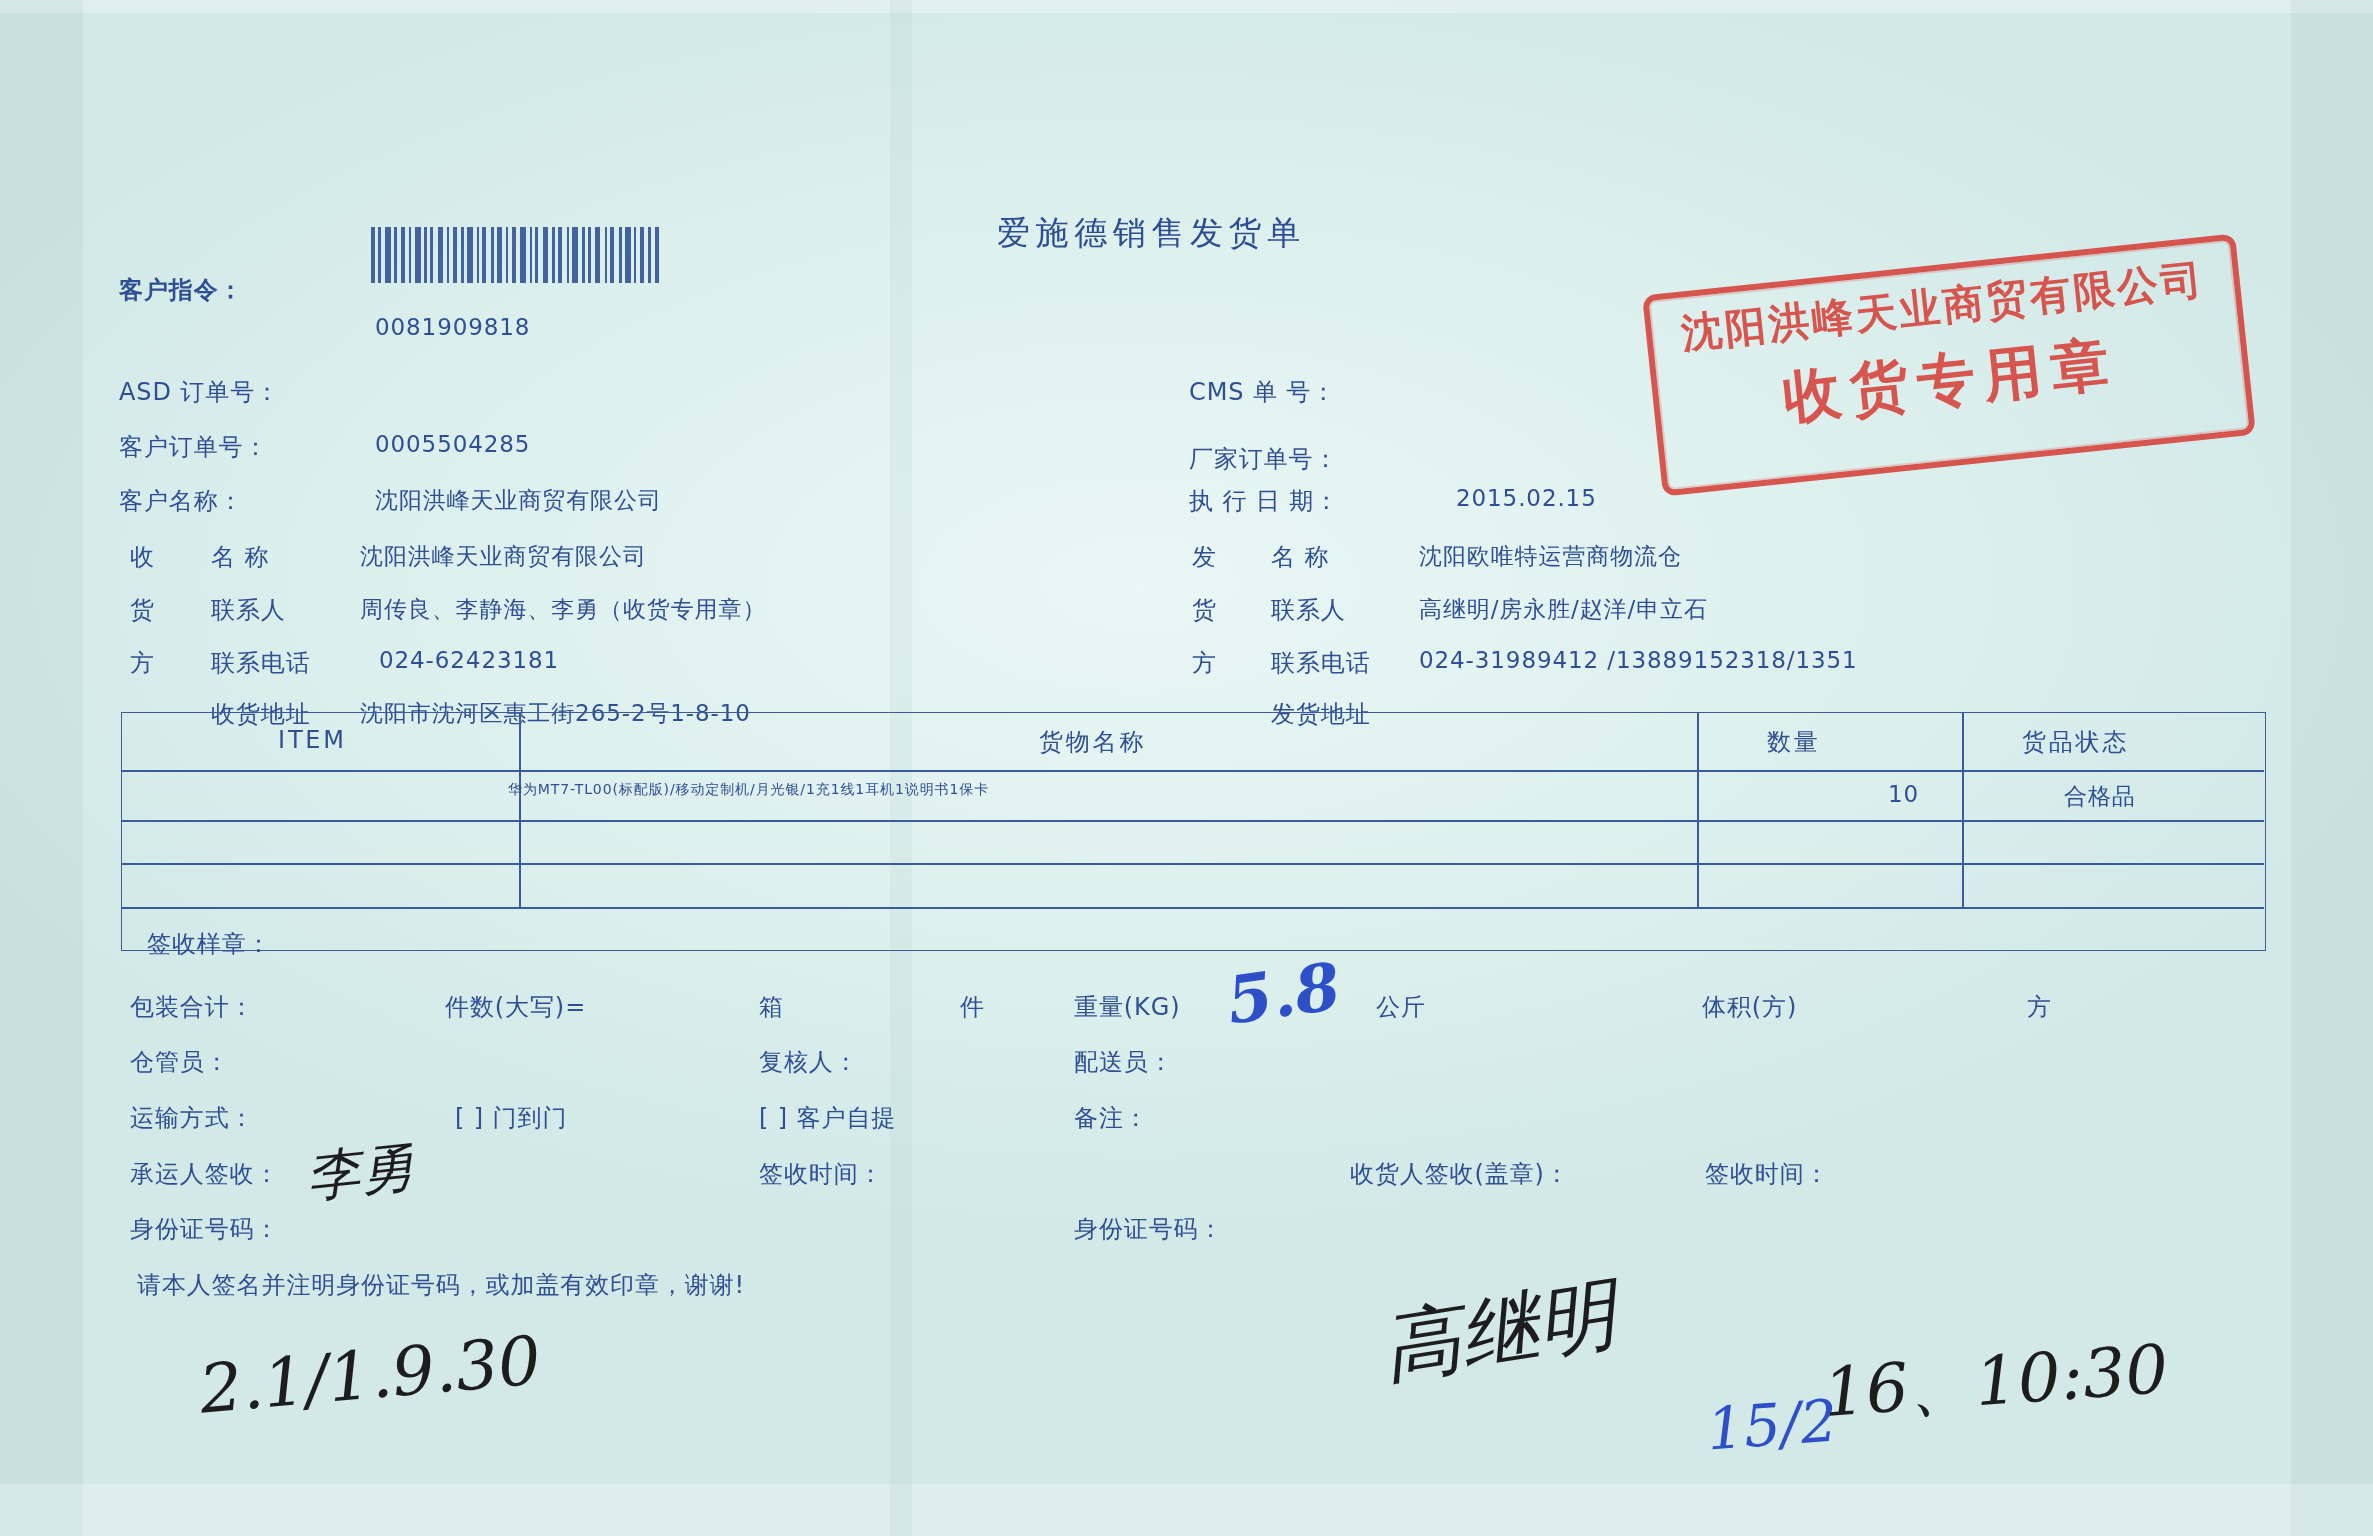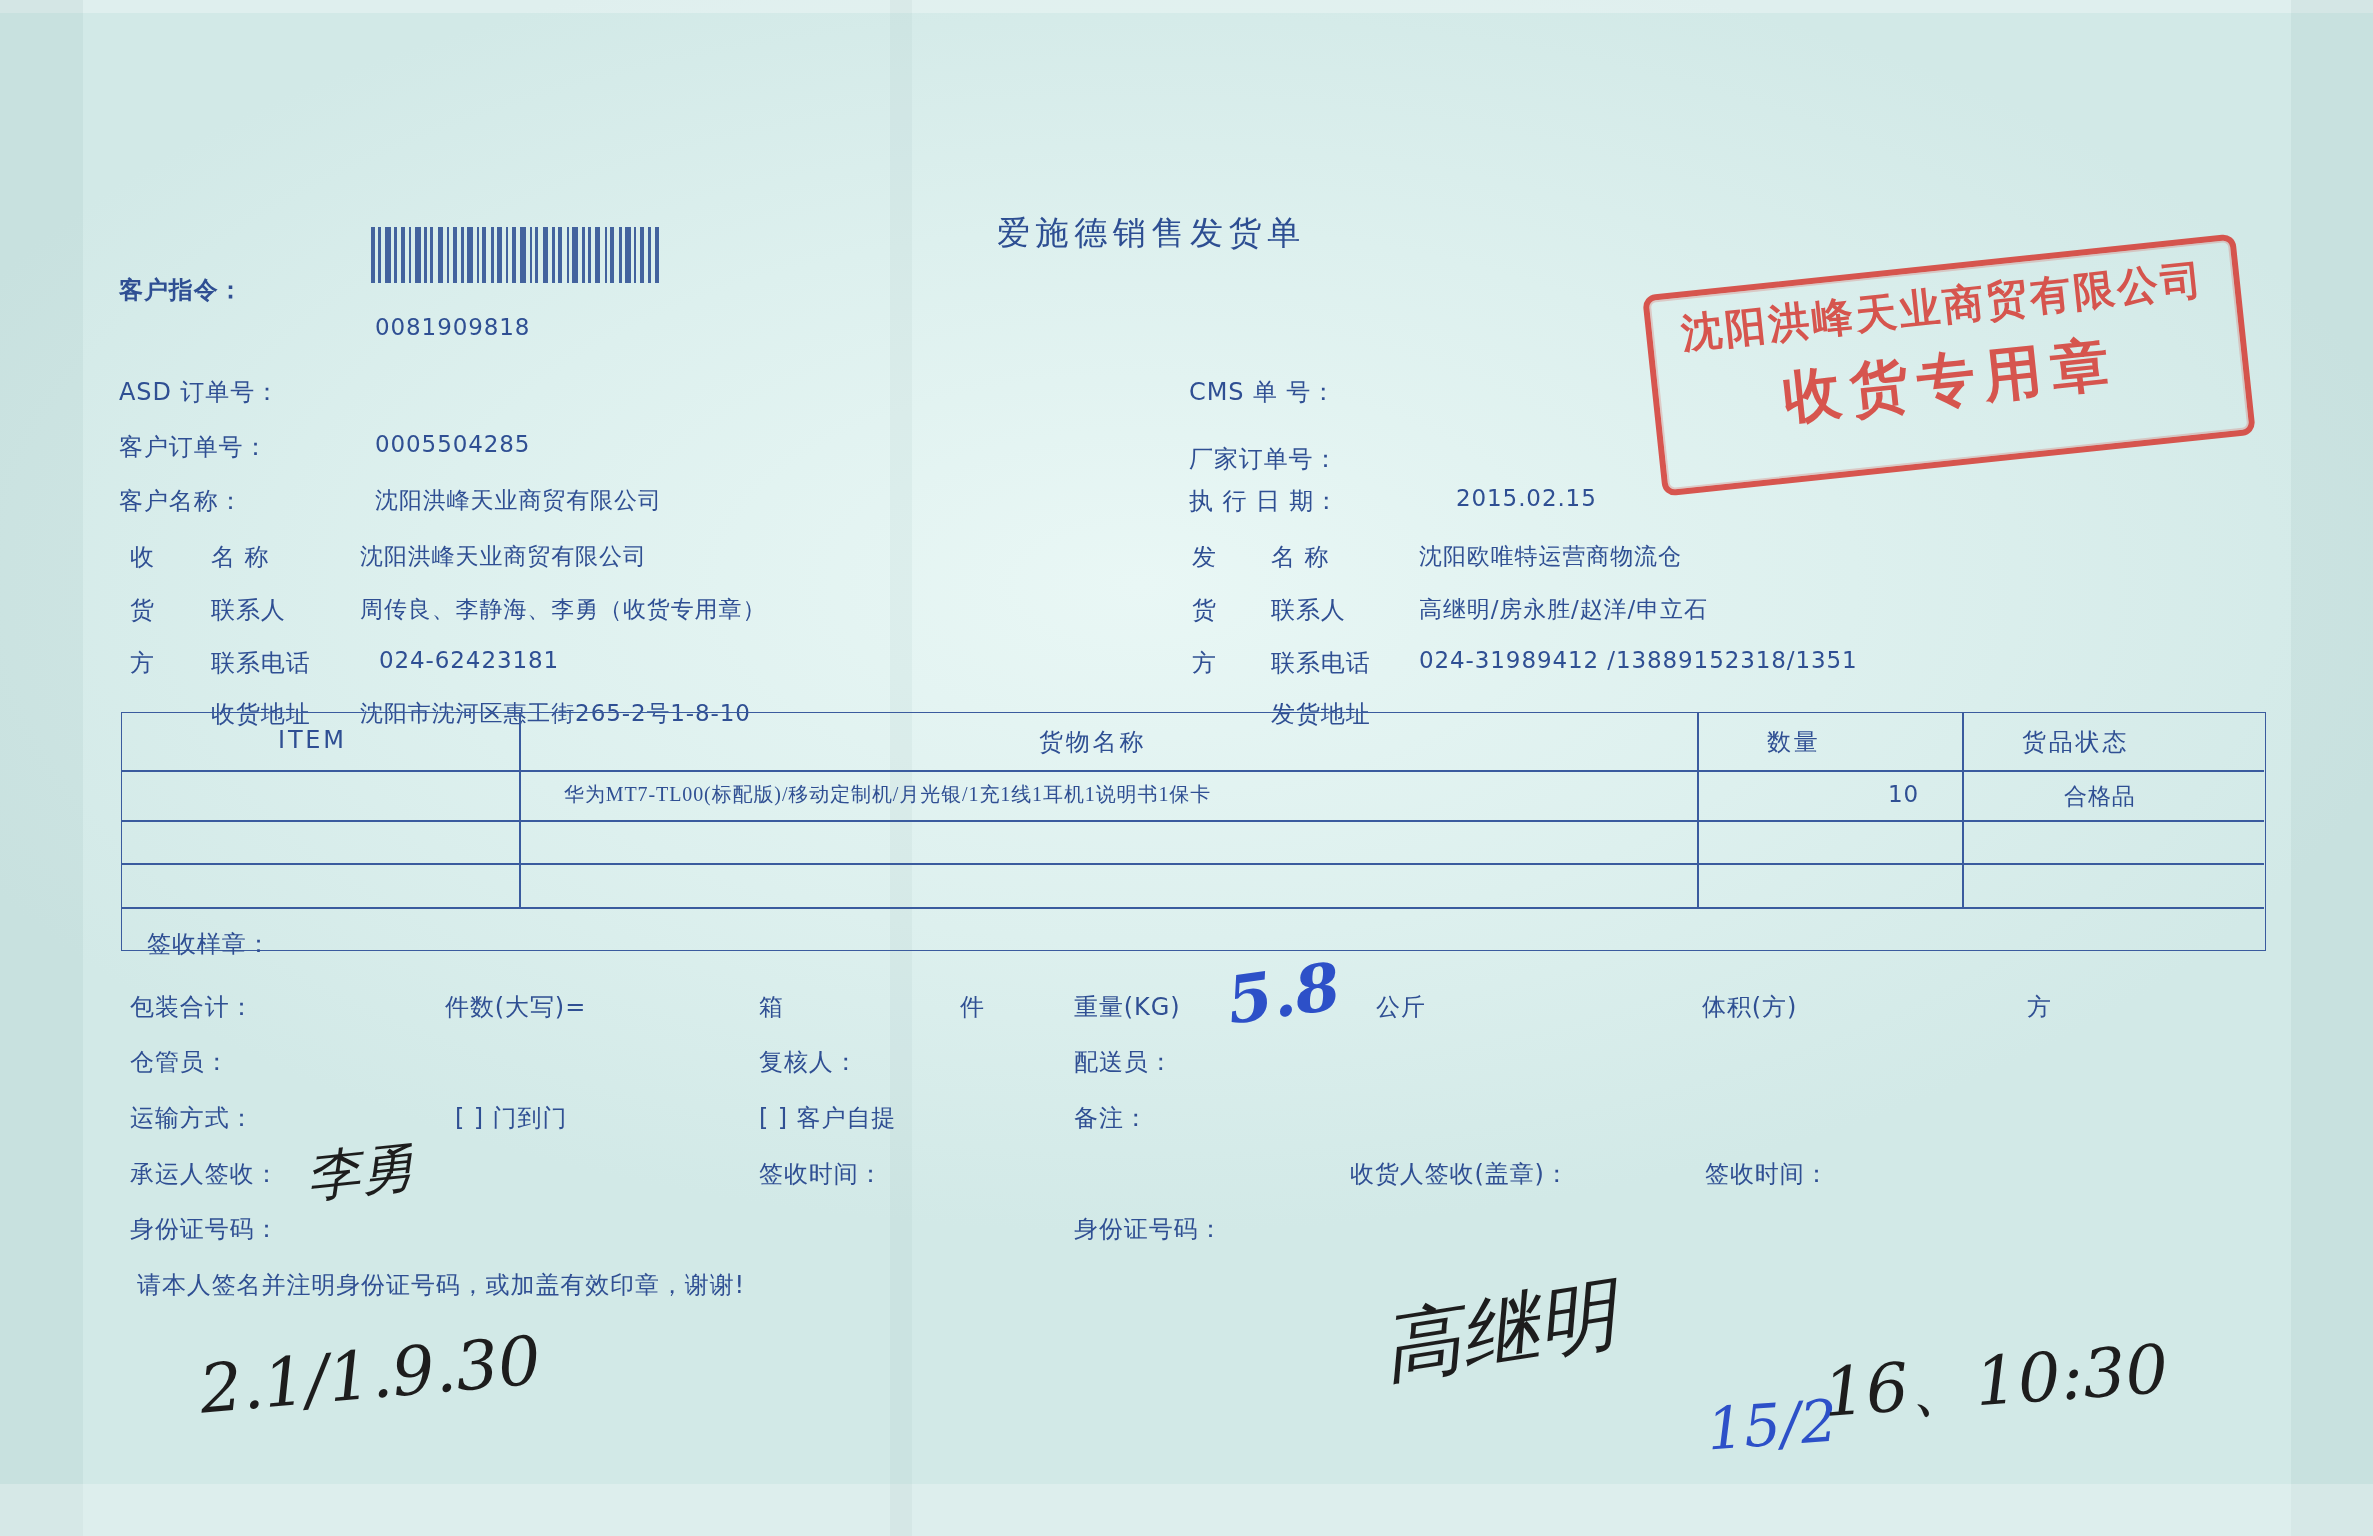--- a/index.html
+++ b/index.html
@@ -166,21 +166,21 @@
 
   <div class="cellline" style="left:519px;top:712px;width:1.9px;height:197px;"></div>
   <div class="cellline" style="left:1697px;top:712px;width:1.9px;height:197px;"></div>
   <div class="cellline" style="left:1962px;top:712px;width:1.9px;height:197px;"></div>
 
   <div class="t lbl" style="left:278px;top:726px;letter-spacing:2.8px;">ITEM</div>
   <div class="t lbl" style="left:1039px;top:726px;letter-spacing:2.8px;">货物名称</div>
   <div class="t lbl" style="left:1767px;top:726px;letter-spacing:2.8px;">数量</div>
   <div class="t lbl" style="left:2022px;top:726px;letter-spacing:2.8px;">货品状态</div>
 
-  <div class="t val" style="left:564px;top:781px;font-size:20px;font-family:Liberation Serif, serif;">华为MT7-TL00(标配版)/移动定制机/月光银/1充1线1耳机1说明书1保卡</div>
+  <div class="t val" style="left:508px;top:781px;font-size:14px;">华为MT7-TL00(标配版)/移动定制机/月光银/1充1线1耳机1说明书1保卡</div>
   <div class="t val" style="left:1888px;top:781px;">10</div>
   <div class="t val" style="left:2064px;top:781px;">合格品</div>
 
   <div class="t lbl" style="left:147px;top:928px;">签收样章：</div>
 
   <div class="t lbl" style="left:130px;top:991px;">包装合计：</div>
   <div class="t lbl" style="left:445px;top:991px;">件数(大写)=</div>
   <div class="t lbl" style="left:759px;top:991px;">箱</div>
   <div class="t lbl" style="left:960px;top:991px;">件</div>
   <div class="t lbl" style="left:1074px;top:991px;">重量(KG)</div>

